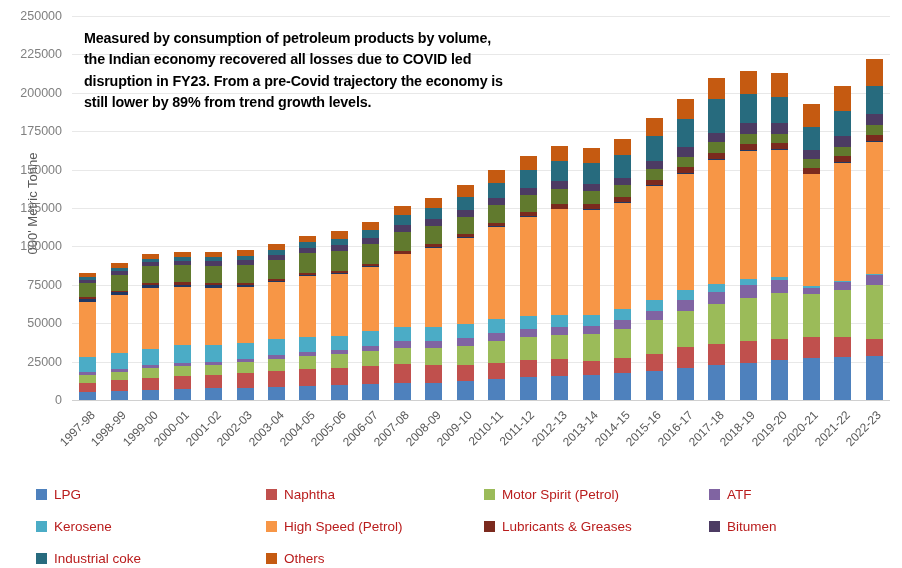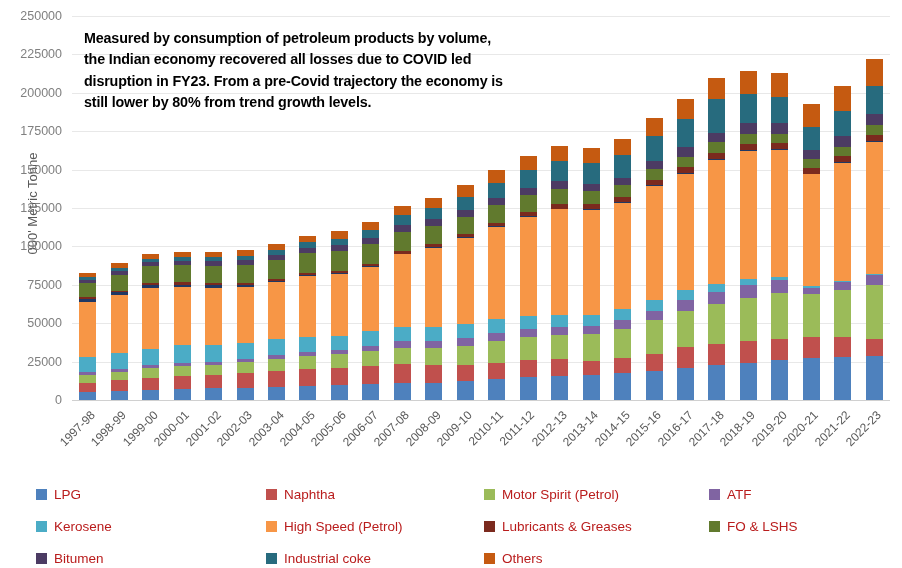--- a/index.html
+++ b/index.html
@@ -501,21 +501,21 @@
       <div class="xlabel" style="left: 663.885px;">2019-20</div>
       <div class="xlabel" style="left: 695.346px;">2020-21</div>
       <div class="xlabel" style="left: 726.808px;">2021-22</div>
       <div class="xlabel" style="left: 758.269px;">2022-23</div>
     </div>
 
   <div class="annotation" id="annotation">
       <div>Measured by consumption of petroleum products by volume,</div>
       <div>the Indian economy recovered all losses due to COVID led</div>
       <div>disruption in FY23. From a pre-Covid trajectory the economy is</div>
-      <div>still lower by 80% from trend growth levels.</div>
+      <div>still lower by 89% from trend growth levels.</div>
     </div>
 
   <div class="legend" id="legend">
       <div class="legend-item">
         <span class="swatch" style="background: rgb(78, 129, 189);"></span>
         <span class="legend-label">LPG</span>
       </div>
       <div class="legend-item">
         <span class="swatch" style="background: rgb(192, 80, 77);"></span>
         <span class="legend-label">Naphtha</span>
@@ -534,24 +534,20 @@
       </div>
       <div class="legend-item">
         <span class="swatch" style="background: rgb(247, 150, 70);"></span>
         <span class="legend-label">High Speed (Petrol)</span>
       </div>
       <div class="legend-item">
         <span class="swatch" style="background: rgb(123, 42, 30);"></span>
         <span class="legend-label">Lubricants &amp; Greases</span>
       </div>
       <div class="legend-item">
-        <span class="swatch" style="background: rgb(97, 122, 46);"></span>
-        <span class="legend-label">FO &amp; LSHS</span>
-      </div>
-      <div class="legend-item">
         <span class="swatch" style="background: rgb(76, 59, 99);"></span>
         <span class="legend-label">Bitumen</span>
       </div>
       <div class="legend-item">
         <span class="swatch" style="background: rgb(39, 107, 126);"></span>
         <span class="legend-label">Industrial coke</span>
       </div>
       <div class="legend-item">
         <span class="swatch" style="background: rgb(197, 90, 17);"></span>
         <span class="legend-label">Others</span>

